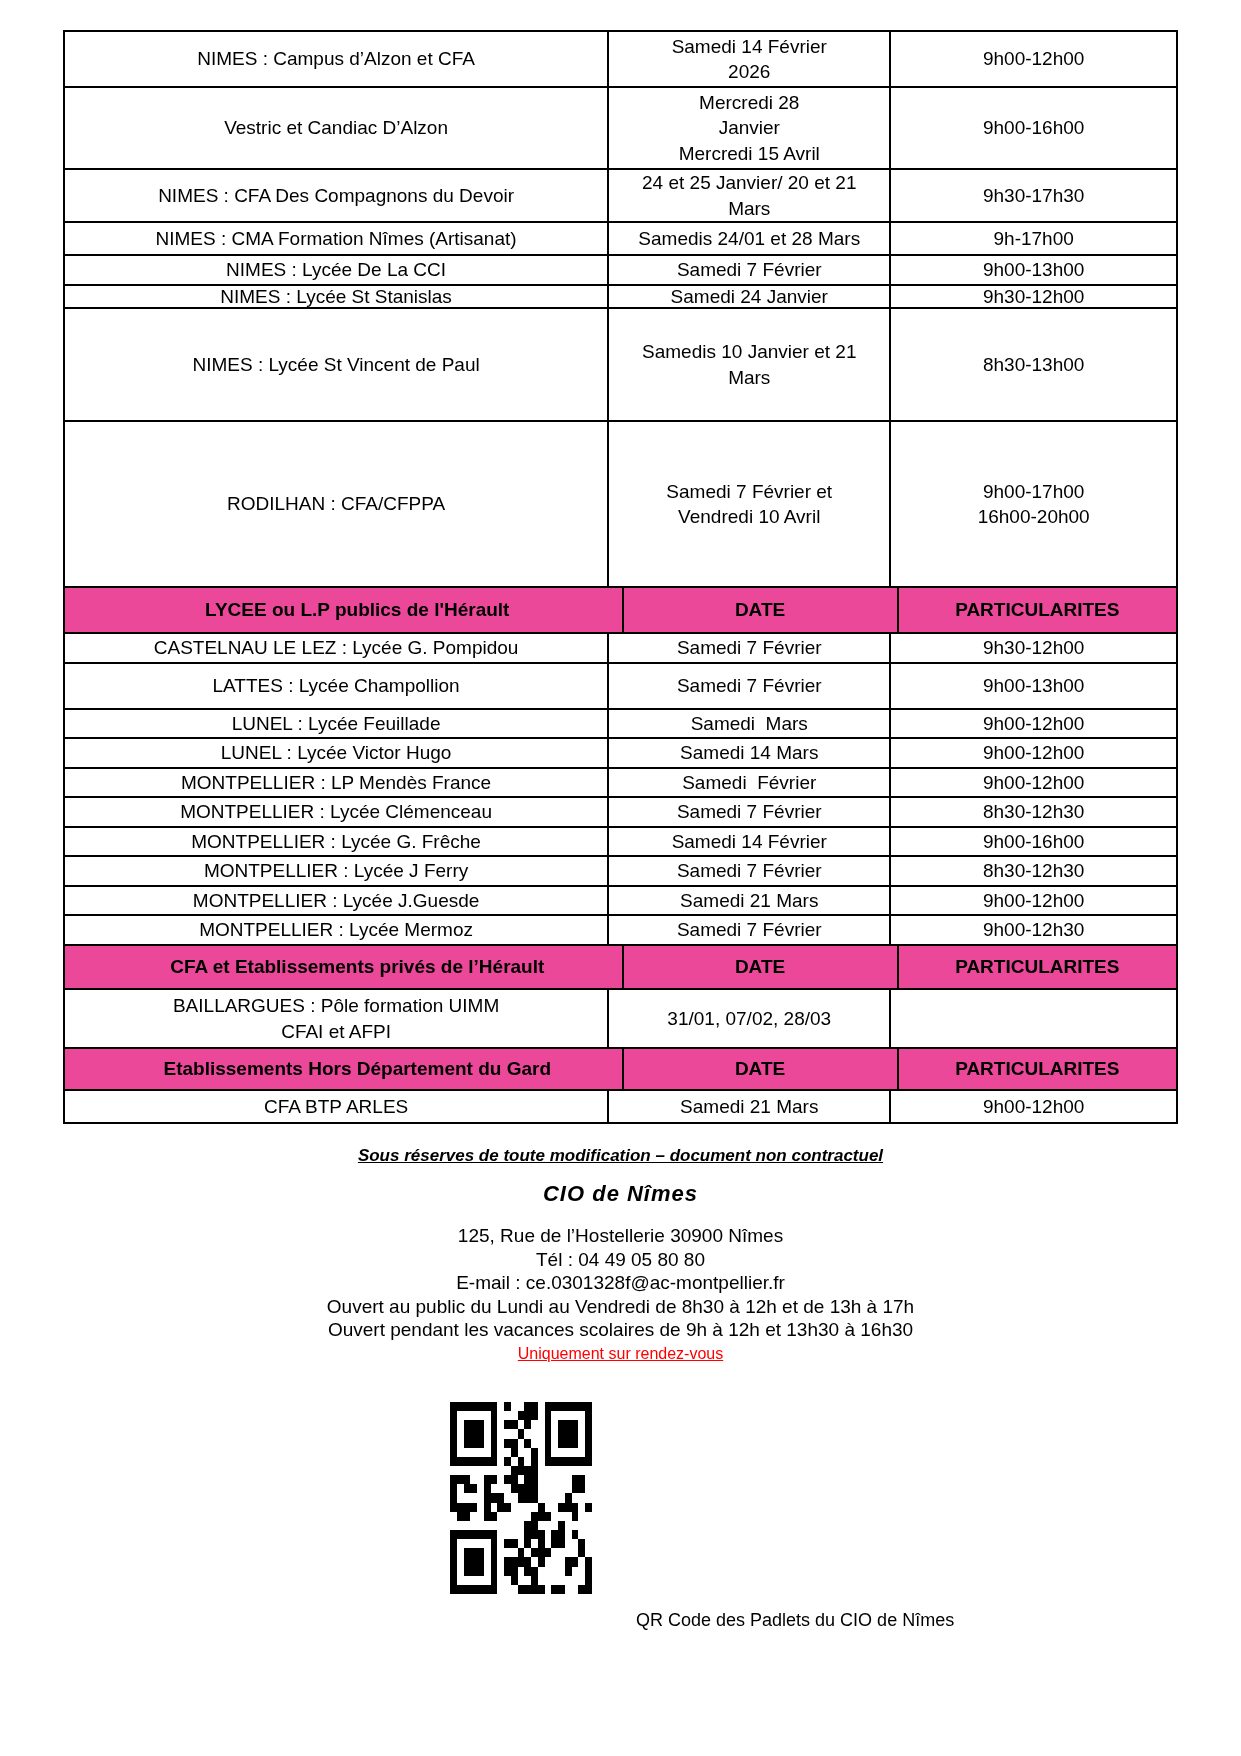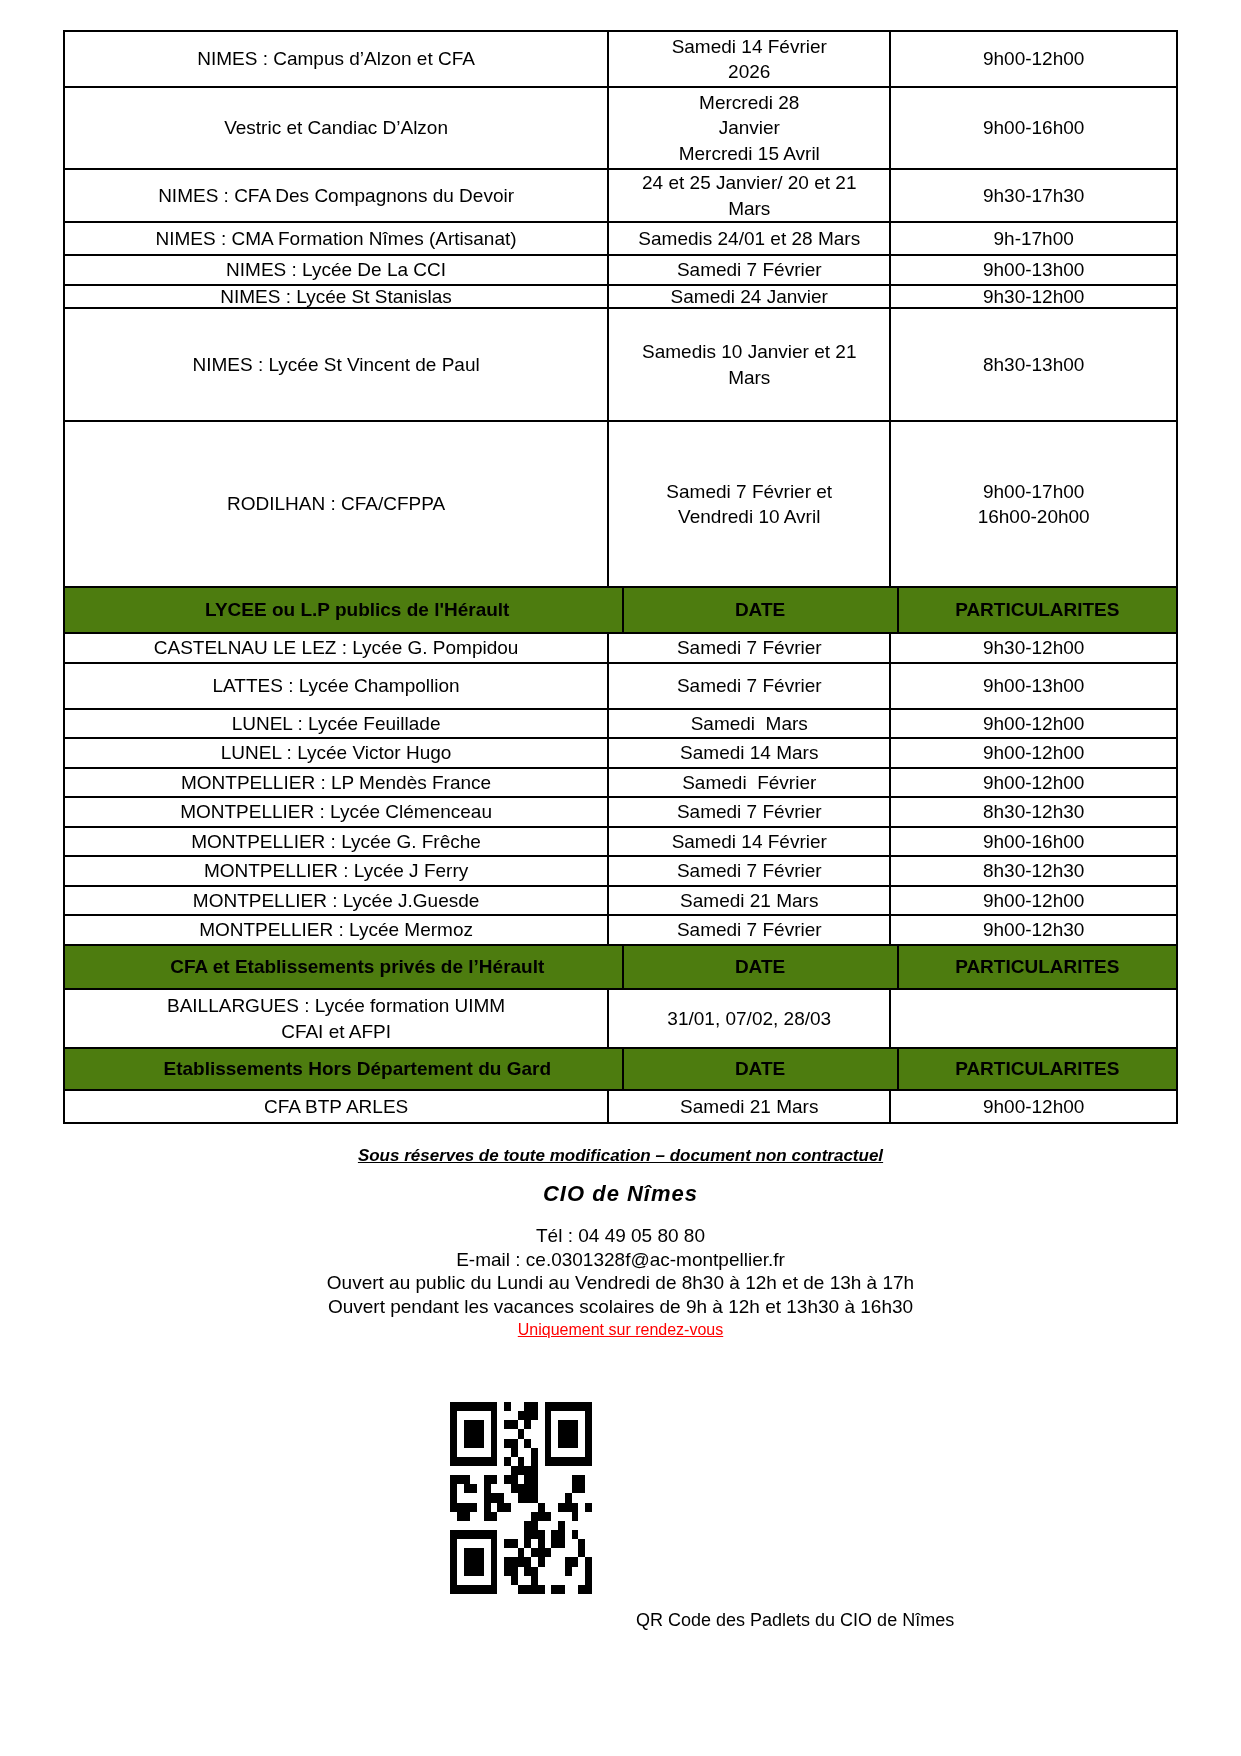--- a/index.html
+++ b/index.html
@@ -15,21 +15,21 @@
   .trow{display:flex;box-sizing:border-box;border-top:2px solid #000;}
   .trow:first-child{border-top:none;}
   .cell{
     box-sizing:border-box;display:flex;align-items:center;justify-content:center;
     text-align:center;font-size:19px;line-height:1.34;white-space:pre-line;
     padding:1px 6px;
   }
   .c1{width:48.8%;}
   .c2{width:25.4%;border-left:2px solid #000;}
   .c3{flex:1;border-left:2px solid #000;}
-  .header-row{background:#4d7c0f;padding-left:28px;}
+  .header-row{background:#ec4899;padding-left:28px;}
   .hdr{font-weight:bold;font-size:19px;}
   
   .footer{position:absolute;left:0;top:1146px;width:1241px;text-align:center;}
   .disclaimer{
     font-size:17px;font-weight:bold;font-style:italic;
     text-decoration:underline;margin:0 0 15px 0;
   }
   .org{font-size:22px;font-weight:bold;font-style:italic;margin:0 0 17px 0;letter-spacing:1px;}
   .contact-line{font-size:19px;line-height:23.5px;margin:0;}
   .red-line{
@@ -144,40 +144,41 @@
         <div class="cell c1">MONTPELLIER : Lycée Mermoz</div>
         <div class="cell c2">Samedi 7 Février</div>
         <div class="cell c3">9h00-12h30</div>
       </div>
       <div class="trow header-row" style="height: 44px;">
         <div class="cell c1 hdr">CFA et Etablissements privés de l’Hérault</div>
         <div class="cell c2 hdr">DATE</div>
         <div class="cell c3 hdr">PARTICULARITES</div>
       </div>
       <div class="trow" style="height: 59px;">
-        <div class="cell c1">BAILLARGUES : Lycée formation UIMM
+        <div class="cell c1">BAILLARGUES : Pôle formation UIMM
 CFAI et AFPI</div>
         <div class="cell c2">31/01, 07/02, 28/03</div>
         <div class="cell c3"></div>
       </div>
       <div class="trow header-row" style="height: 42px;">
         <div class="cell c1 hdr">Etablissements Hors Département du Gard</div>
         <div class="cell c2 hdr">DATE</div>
         <div class="cell c3 hdr">PARTICULARITES</div>
       </div>
       <div class="trow" style="height: 33px;">
         <div class="cell c1">CFA BTP ARLES</div>
         <div class="cell c2">Samedi 21 Mars</div>
         <div class="cell c3">9h00-12h00</div>
       </div>
     </div>
 
   <div class="footer">
     <p class="disclaimer">Sous réserves de toute modification – document non contractuel</p>
     <p class="org">CIO de Nîmes</p>
+    <p class="contact-line">125, Rue de l’Hostellerie 30900 Nîmes</p>
     <p class="contact-line">Tél : 04 49 05 80 80</p>
     <p class="contact-line">E-mail : ce.0301328f@ac-montpellier.fr</p>
     <p class="contact-line">Ouvert au public du Lundi au Vendredi de 8h30 à 12h et de 13h à 17h</p>
     <p class="contact-line">Ouvert pendant les vacances scolaires de 9h à 12h et 13h30 à 16h30</p>
     <p class="red-line">Uniquement sur rendez-vous</p>
   </div>
 
   <svg class="qr" viewBox="0 0 21 21" preserveAspectRatio="none" shape-rendering="crispEdges">
       <rect x="0" y="0" width="1" height="1" fill="#000"></rect>
       <rect x="1" y="0" width="1" height="1" fill="#000"></rect>

